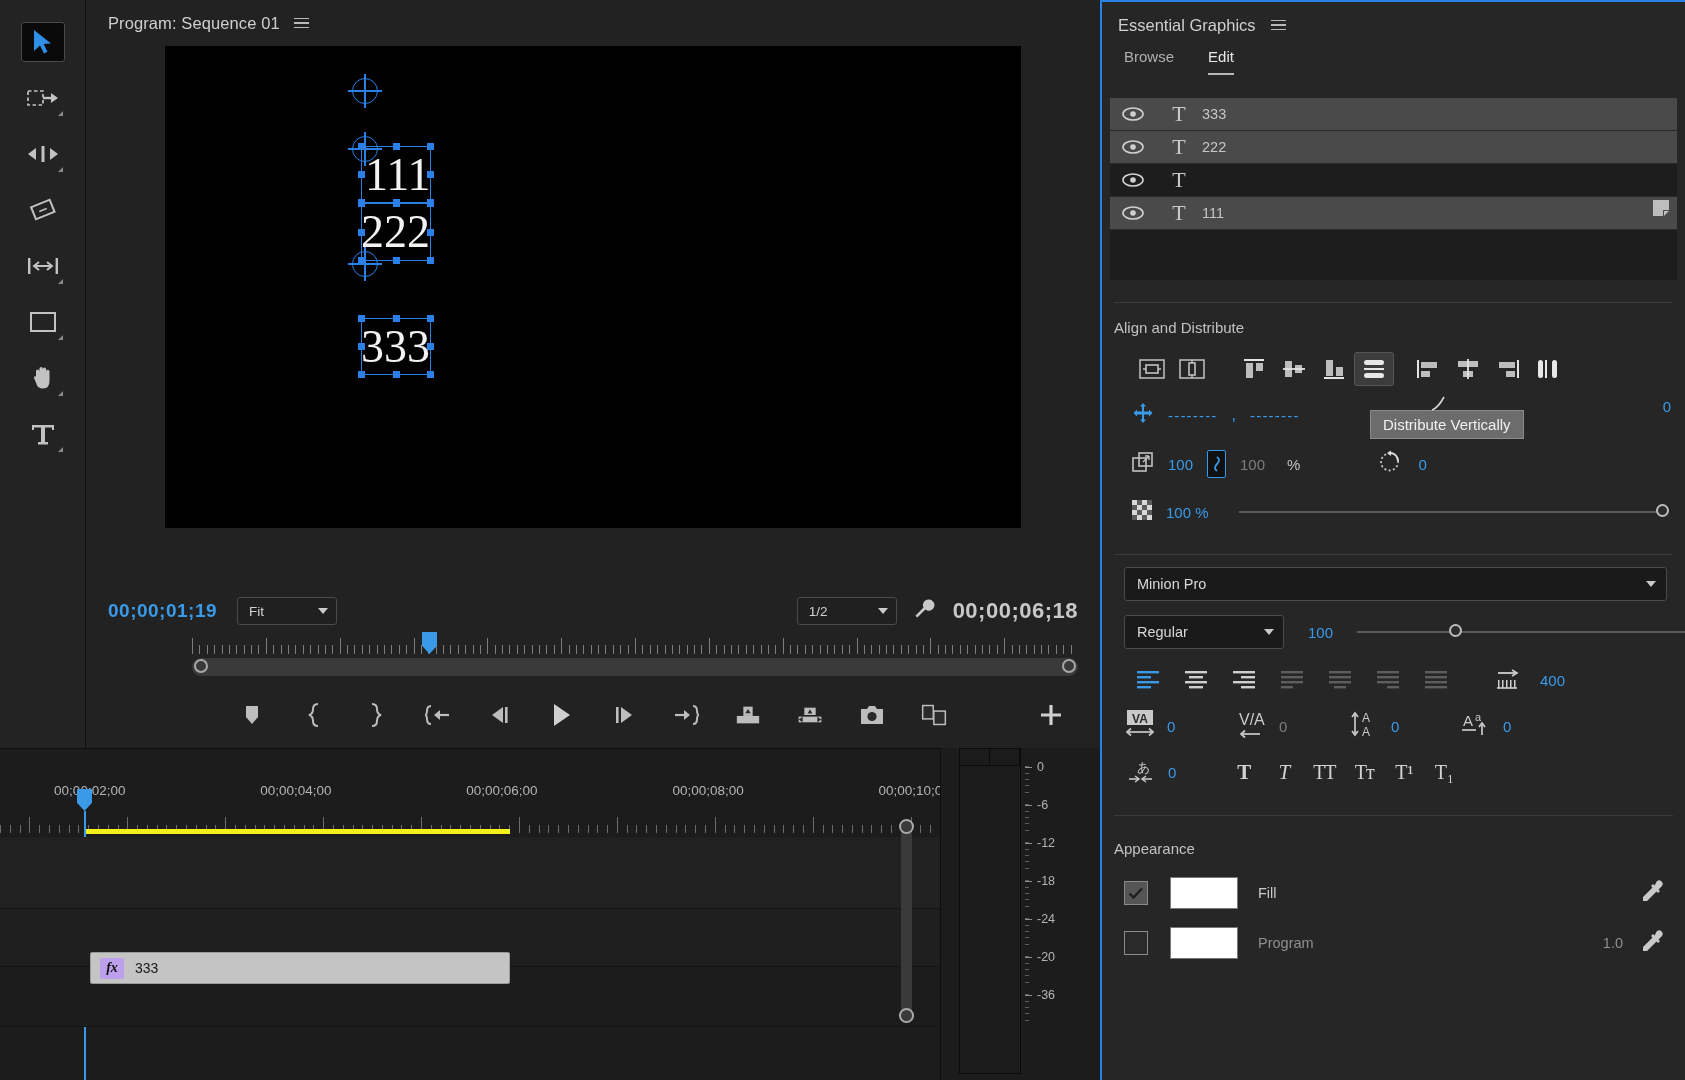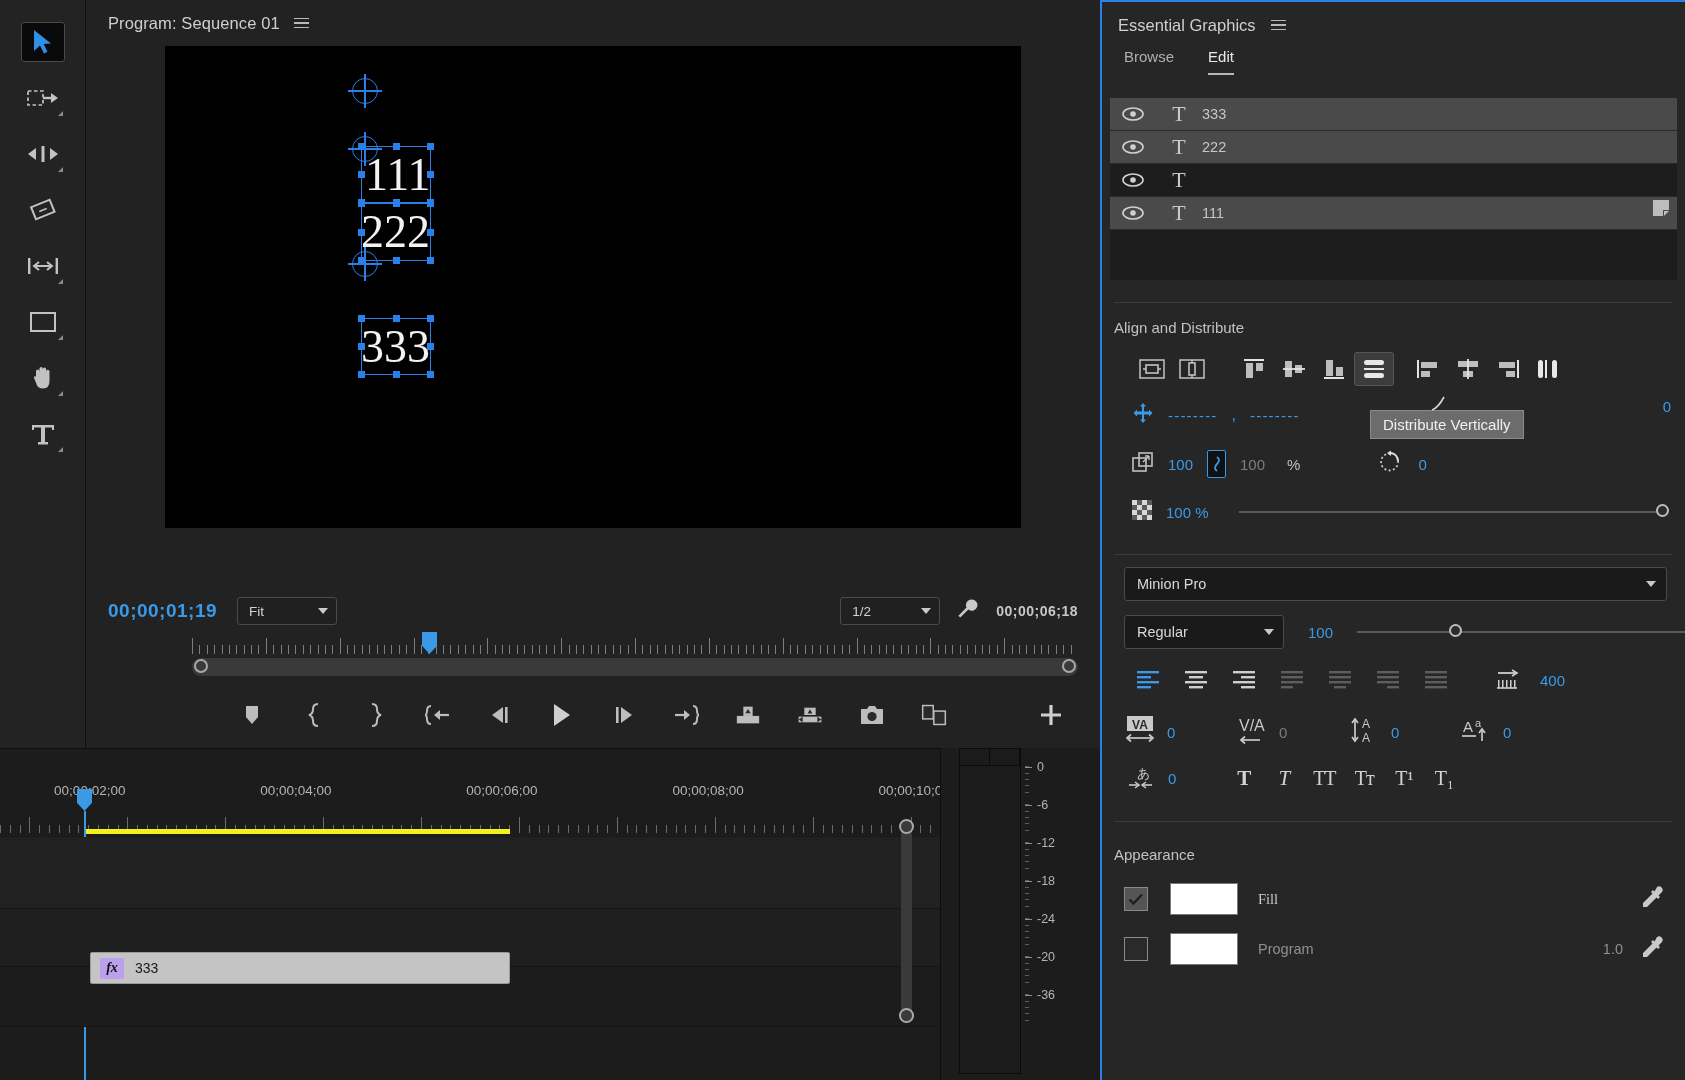--- a/index.html
+++ b/index.html
@@ -63,21 +63,21 @@
   }
   .anchor:before { left: 50%; top: -5px; width: 1.6px; height: 34px; margin-left: -0.8px; }
   .anchor:after { top: 50%; left: -5px; height: 1.6px; width: 34px; margin-top: -0.8px; }
 
   
   .mon-bar {
     position: absolute; left: 0; top: 590px; width: 100%; height: 42px;
     display: flex; align-items: center; padding: 0 22px;
   }
   .tc-blue { color: #3a9ae8; font-size: 19px; font-weight: bold; letter-spacing: .5px; }
-  .tc-grey { color: #c8c8c8; font-size: 14px; font-weight: bold; letter-spacing: .5px; }
+  .tc-grey { color: #c8c8c8; font-size: 22px; font-weight: bold; letter-spacing: .5px; }
   .sel {
     background: #202020; border: 1px solid #4b4b4b; border-radius: 3px;
     height: 28px; display: flex; align-items: center; justify-content: space-between;
     padding: 0 8px 0 11px; color: #d0d0d0; font-size: 13.5px; gap: 10px;
   }
   .chev { width: 0; height: 0; border-left: 5px solid transparent;
           border-right: 5px solid transparent; border-top: 6px solid #c9c9c9; }
 
   .ruler-row { position: absolute; left: 0; top: 632px; width: 100%; height: 26px; }
   .ruler { position: absolute; left: 106px; right: 22px; top: 0; height: 22px; overflow: hidden; }
@@ -210,21 +210,21 @@
     border-radius: 3px; display: flex; align-items: center; justify-content: space-between;
     padding: 0 10px 0 12px; color: #d8d8d8; font-size: 14.5px;
   }
   .style-row { display: flex; align-items: center; padding-left: 22px; margin-top: 14px; gap: 24px; }
   .style-sel { width: 160px; height: 34px; background: #1a1a1a; border: 1px solid #4a4a4a;
                border-radius: 3px; display: flex; align-items: center;
                justify-content: space-between; padding: 0 9px 0 12px;
                color: #d8d8d8; font-size: 14.5px; }
   .justify-row { display: flex; align-items: center; padding-left: 22px; margin-top: 16px; gap: 0; }
   .jbtn { width: 48px; height: 30px; display: flex; align-items: center; justify-content: center; }
-  .metric-row { display: flex; align-items: center; padding-left: 22px; margin-top: 20px; }
+  .metric-row { display: flex; align-items: center; padding-left: 22px; margin-top: 14px; }
   .metric { display: flex; align-items: center; gap: 9px; width: 112px; }
   .tcase-row { display: flex; align-items: center; padding-left: 22px; margin-top: 14px; gap: 0; }
   .tcase { width: 40px; height: 30px; display: flex; align-items: center;
            justify-content: center; color: #d2d2d2; font-family: "Liberation Serif", serif; }
 
   .app-row { display: flex; align-items: center; padding-left: 22px; margin-top: 14px; gap: 0; }
   .chk { width: 24px; height: 24px; border: 1px solid #8a8a8a; background: #555;
          display: flex; align-items: center; justify-content: center; }
   .chk.off { background: #2a2a2a; }
   .swatch { width: 68px; height: 32px; background: #fff; border: 1px solid #777; margin-left: 22px; }
@@ -1158,21 +1158,21 @@
       <span class="tcase" style="font-style:italic; font-size:21px;">T</span>
       <span class="tcase" style="font-size:20px; letter-spacing:-1px;">TT</span>
       <span class="tcase" style="font-size:20px; letter-spacing:-1px;">Tᴛ</span>
       <span class="tcase" style="font-size:20px;">T¹</span>
       <span class="tcase" style="font-size:20px;">T₁</span>
     </div>
 
     <div class="divider" style="margin-top:28px;"></div>
     <div class="section-title" style="padding-top:14px;">Appearance</div>
 
-    <div class="app-row" style="margin-top:20px;font-family:Liberation Serif, serif;">
+    <div class="app-row" style="margin-top:20px;">
       <span class="chk">
         <svg width="16" height="13" viewBox="0 0 16 13">
             <path d="M1.5 6.5 L5.5 10.5 L14 1.5" fill="none" stroke="#1f1f1f" stroke-width="2.4"></path>
           </svg>
       </span>
       <span class="swatch"></span>
       <span class="app-label">Fill</span>
       <span style="flex:1"></span>
       <span style="margin-right:20px;">
         <svg width="24" height="24" viewBox="0 0 24 24">

